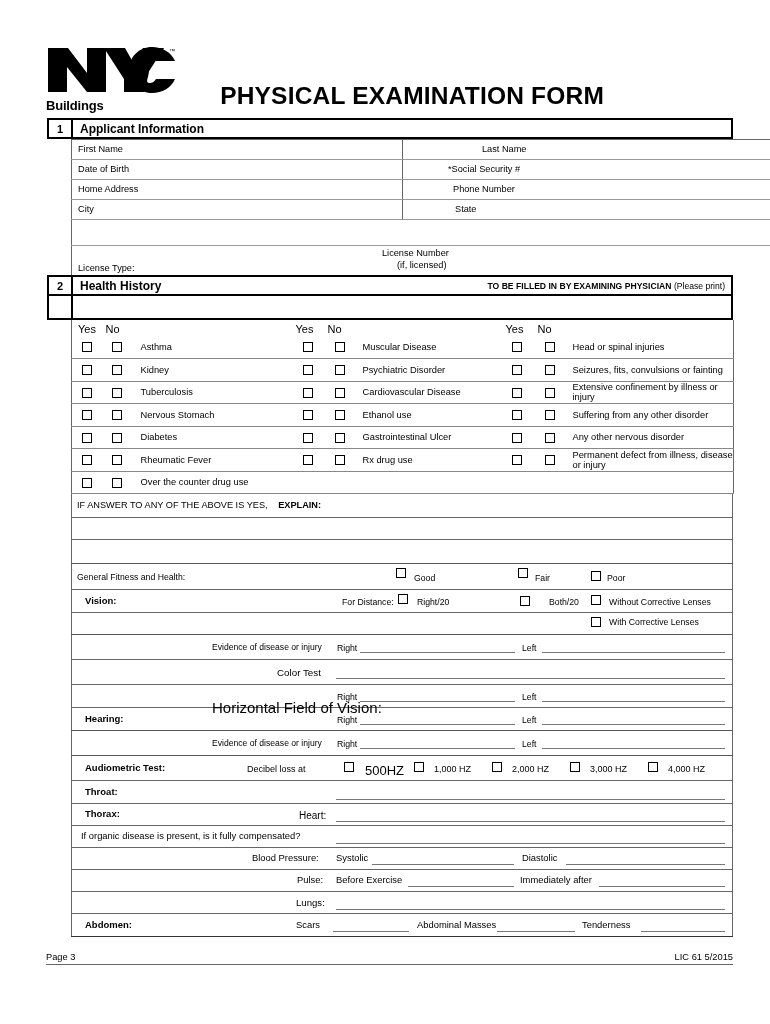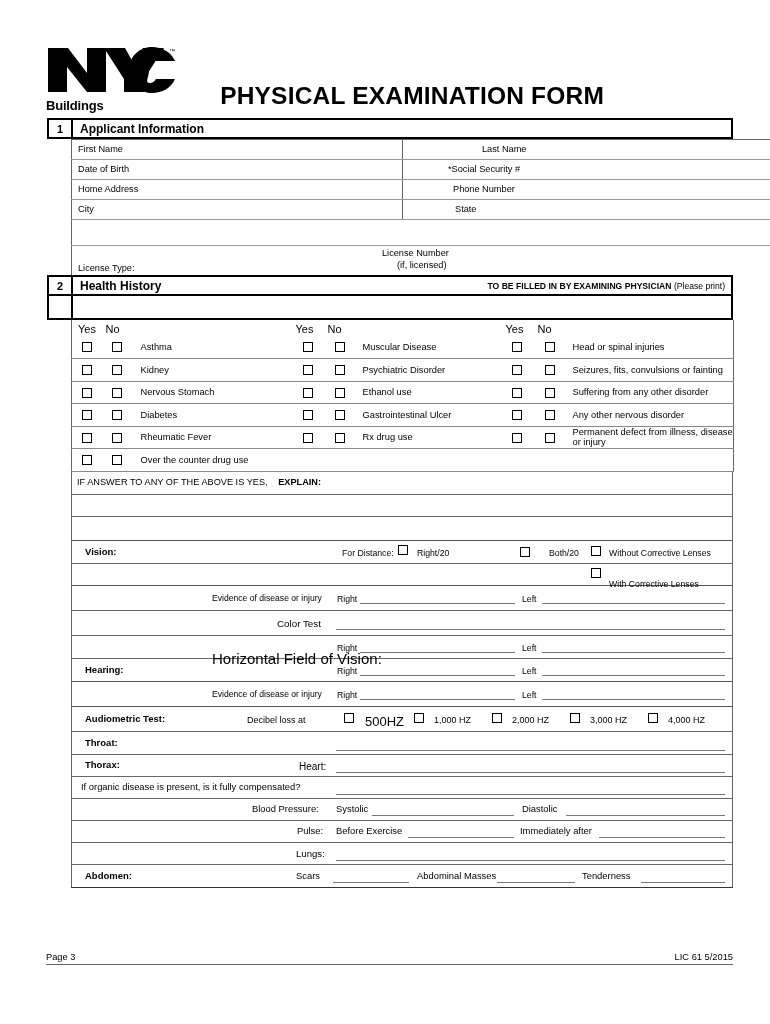--- a/index.html
+++ b/index.html
@@ -329,20 +329,31 @@
         <td style="text-align:center"><span class="cb"></span></td>
         <td style="padding-left:9px">Kidney</td>
         <td style="text-align:center"><span class="cb"></span></td>
         <td style="text-align:center"><span class="cb"></span></td>
         <td style="padding-left:7px">Psychiatric Disorder</td>
         <td style="text-align:center"><span class="cb"></span></td>
         <td style="text-align:center"><span class="cb"></span></td>
         <td class="edge-r" style="padding-left:7px">Seizures, fits, convulsions or fainting</td>
       </tr>
 
+      <tr>
+        <td class="edge-l" style="text-align:center"><span class="cb"></span></td>
+        <td style="text-align:center"><span class="cb"></span></td>
+        <td style="padding-left:9px">Tuberculosis</td>
+        <td style="text-align:center"><span class="cb"></span></td>
+        <td style="text-align:center"><span class="cb"></span></td>
+        <td style="padding-left:7px">Cardiovascular Disease</td>
+        <td style="text-align:center"><span class="cb"></span></td>
+        <td style="text-align:center"><span class="cb"></span></td>
+        <td class="edge-r" style="padding-left:7px">Extensive confinement by illness or injury</td>
+      </tr>
 
       <tr>
         <td class="edge-l" style="text-align:center"><span class="cb"></span></td>
         <td style="text-align:center"><span class="cb"></span></td>
         <td style="padding-left:9px">Nervous Stomach</td>
         <td style="text-align:center"><span class="cb"></span></td>
         <td style="text-align:center"><span class="cb"></span></td>
         <td style="padding-left:7px">Ethanol use</td>
         <td style="text-align:center"><span class="cb"></span></td>
         <td style="text-align:center"><span class="cb"></span></td>
@@ -390,41 +401,54 @@
           <span>IF ANSWER TO ANY OF THE ABOVE IS YES, </span><span class="b">EXPLAIN:</span>
         </td>
       </tr>
       <tr>
         <td colspan="3" style="height:22px">&nbsp;</td>
       </tr>
       <tr>
         <td colspan="3" style="height:24px; border-bottom:1.6px solid #555;">&nbsp;</td>
       </tr>
 
+      <tr>
+        <td colspan="3" style="height:25px; padding:0;">
+          <div style="position:relative; height:25px;">
+            <span style="position:absolute; left:5px; top:8px; font-size:8.7px;">General Fitness and Health:</span>
+            <span style="position:absolute; left:324px; top:4px;" class="cb"></span>
+            <span style="position:absolute; left:342px; top:9px; font-size:8.7px;">Good</span>
+            <span style="position:absolute; left:446px; top:4px;" class="cb"></span>
+            <span style="position:absolute; left:463px; top:9px; font-size:8.7px;">Fair</span>
+            <span style="position:absolute; left:519px; top:7px;" class="cb"></span>
+            <span style="position:absolute; left:535px; top:9px; font-size:8.7px;">Poor</span>
+          </div>
+        </td>
+      </tr>
 
       <tr>
         <td colspan="3" style="height:22px; padding:0;">
           <div style="position:relative; height:22px;">
             <span class="b" style="position:absolute; left:5px; top:6px; font-size:9.5px;">Vision:</span>
             <span style="position:absolute; left:270px; top:7px; font-size:8.7px;">For Distance:</span>
             <span style="position:absolute; left:326px; top:4px;" class="cb"></span>
             <span style="position:absolute; left:345px; top:7px; font-size:8.7px;">Right/20</span>
             <span style="position:absolute; left:448px; top:6px;" class="cb"></span>
             <span style="position:absolute; left:465px; top:7px; font-size:8.7px;padding-left:12px;">Both/20</span>
             <span style="position:absolute; left:519px; top:5px;" class="cb"></span>
             <span style="position:absolute; left:537px; top:7px; font-size:8.7px;">Without Corrective Lenses</span>
           </div>
         </td>
       </tr>
 
       <tr>
         <td colspan="3" style="height:21px; padding:0; border-bottom:1.6px solid #555;">
           <div style="position:relative; height:21px;">
             <span style="position:absolute; left:519px; top:4px;" class="cb"></span>
-            <span style="position:absolute; left:537px; top:15px; font-size:8.7px;">With Corrective Lenses</span>
+            <span style="position:absolute; left:537px; top:4px; font-size:8.7px;">With Corrective Lenses</span>
           </div>
         </td>
       </tr>
 
       <tr>
         <td colspan="3" style="height:24px; padding:0;">
           <div style="position:relative; height:24px;">
             <span style="position:absolute; left:140px; top:8px; font-size:8.6px;">Evidence of disease or injury</span>
             <span style="position:absolute; left:265px; top:8px; font-size:8.7px;">Right</span>
             <span class="ul" style="position:absolute; left:288px; top:8px; width:155px;"></span>

